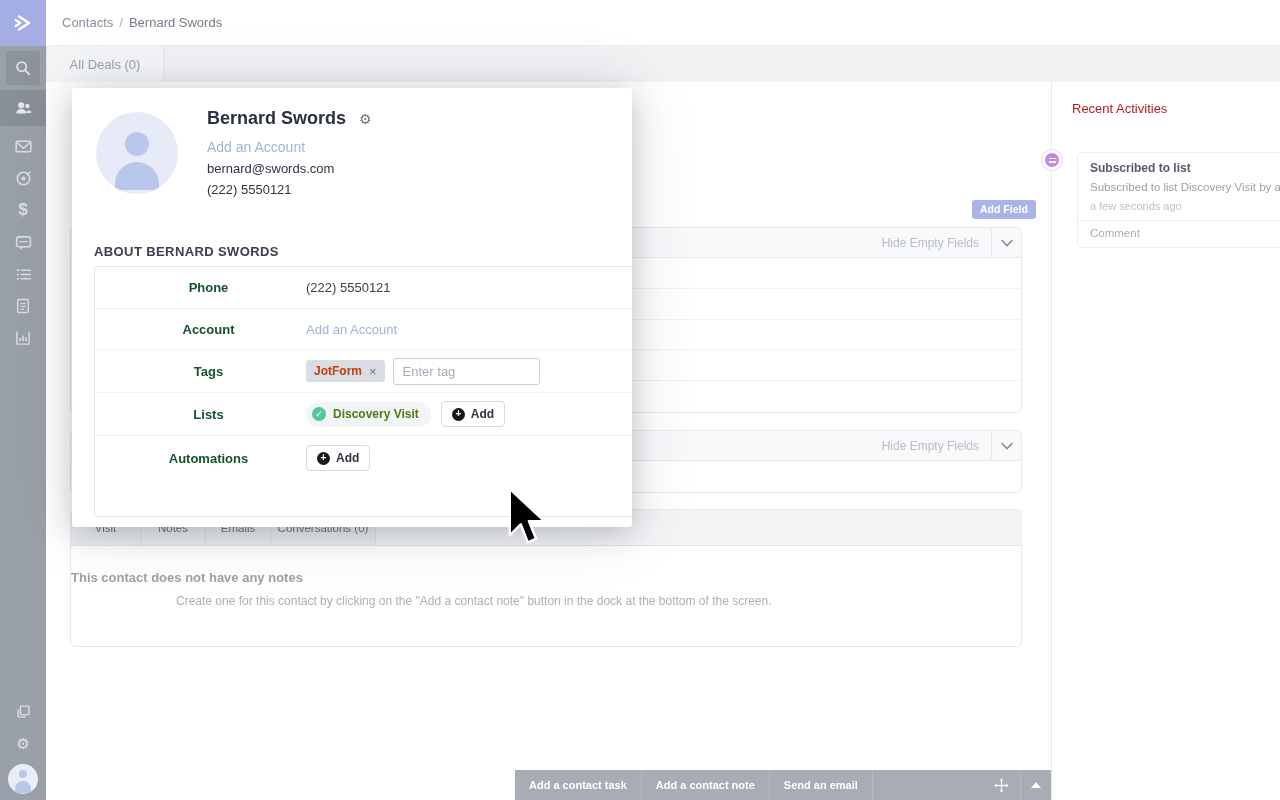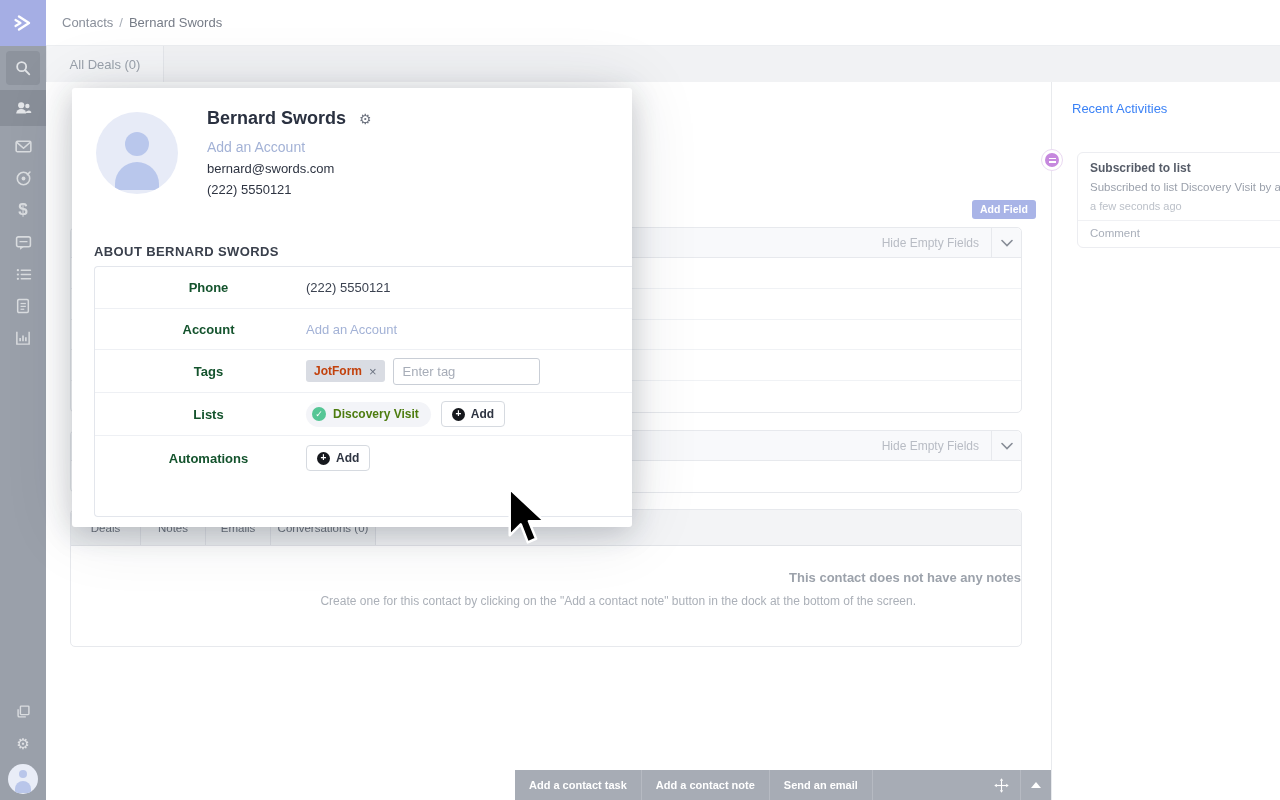--- a/index.html
+++ b/index.html
@@ -41,27 +41,27 @@
   .p-row:last-child { border-bottom:none; }
   .panel1 { top:227px; height:186px; }
   .panel1 .p-row { height:30.8px; }
   .panel2 { top:430px; height:63px; }
   .panel2 .p-row { height:32px; }
   .panel3 { top:509px; height:138px; }
   .bg-tabs { height:36px; display:flex; background:#f3f4f6; border-bottom:1px solid #e2e4e8; border-radius:5px 5px 0 0; }
   .bg-tab { height:100%; display:flex; align-items:center; justify-content:center; font-size:11.5px; color:#6a707a; border-right:1px solid #dcdee3; background:#eceef0; cursor:pointer; }
   .bg-tab.t0 { width:70px; border-radius:5px 0 0 0; }
   .bg-tab.t1 { width:65px; } .bg-tab.t2 { width:65px; } .bg-tab.t3 { width:105px; }
-  .notes-empty { padding-top:24px; text-align:right; }
+  .notes-empty { padding-top:24px; text-align:left; }
   .empty-title { font-size:13px; font-weight:bold; color:#9ca2ab; }
   .empty-body { font-size:12px; color:#abb0b8; line-height:16px; max-width:740px; margin:8px auto 0; }
 
   
   .v-divider { position:absolute; left:1051px; top:82px; width:1px; height:718px; background:#e8eaed; }
-  .act-title { position:absolute; left:1072px; top:101px; font-size:13px; color:#3b82f6; }
+  .act-title { position:absolute; left:1072px; top:101px; font-size:13px; color:#b91c1c; }
   .act-dot { position:absolute; left:1041px; top:149px; width:22px; height:22px; border-radius:50%; background:#fff; border:1px solid #ead9f2; display:flex; align-items:center; justify-content:center; z-index:2; }
   .act-dot-inner { width:14px; height:14px; border-radius:50%; background:#c688de; display:flex; flex-direction:column; align-items:center; justify-content:center; gap:2px; }
   .act-dot-inner i { display:block; width:7px; height:1.5px; background:#fff; }
   .act-card { position:absolute; left:1077px; top:152px; width:212px; background:#fff; border:1px solid #ecedf1; border-radius:6px; padding:8px 0 0 12px; }
   .act-card-title { font-size:12px; font-weight:bold; color:#565c68; }
   .act-card-desc { font-size:11.5px; color:#9ba1ac; margin-top:6px; white-space:nowrap; overflow:hidden; }
   .act-card-time { font-size:11px; color:#bcc1c9; margin-top:7px; }
   .act-card-div { height:1px; background:#f0f1f4; margin:8px 0 0 -12px; }
   .act-card-action { font-size:11.5px; color:#a9afba; padding:6px 0 8px; cursor:pointer; }
 
@@ -236,21 +236,21 @@
       <svg width="12" height="8" viewBox="0 0 12 8">
           <polyline points="1,1.5 6,6.5 11,1.5" fill="none" stroke="#878d97" stroke-width="1.6" stroke-linecap="round"></polyline>
         </svg>
     </span>
   </div>
   <div class="p-row"></div>
 </section>
 
 <section class="bg-panel panel3">
   <div class="bg-tabs">
-    <div class="bg-tab t0">Deals</div>
+    <div class="bg-tab t0">Visit</div>
     <div class="bg-tab t1">Notes</div>
     <div class="bg-tab t2">Emails</div>
     <div class="bg-tab t3">Conversations (0)</div>
   </div>
   <div class="notes-empty">
     <div class="empty-title">This contact does not have any notes</div>
     <div class="empty-body">Create one for this contact by clicking on the "Add a contact note" button in the dock at the bottom of the screen.</div>
   </div>
 </section>
 

